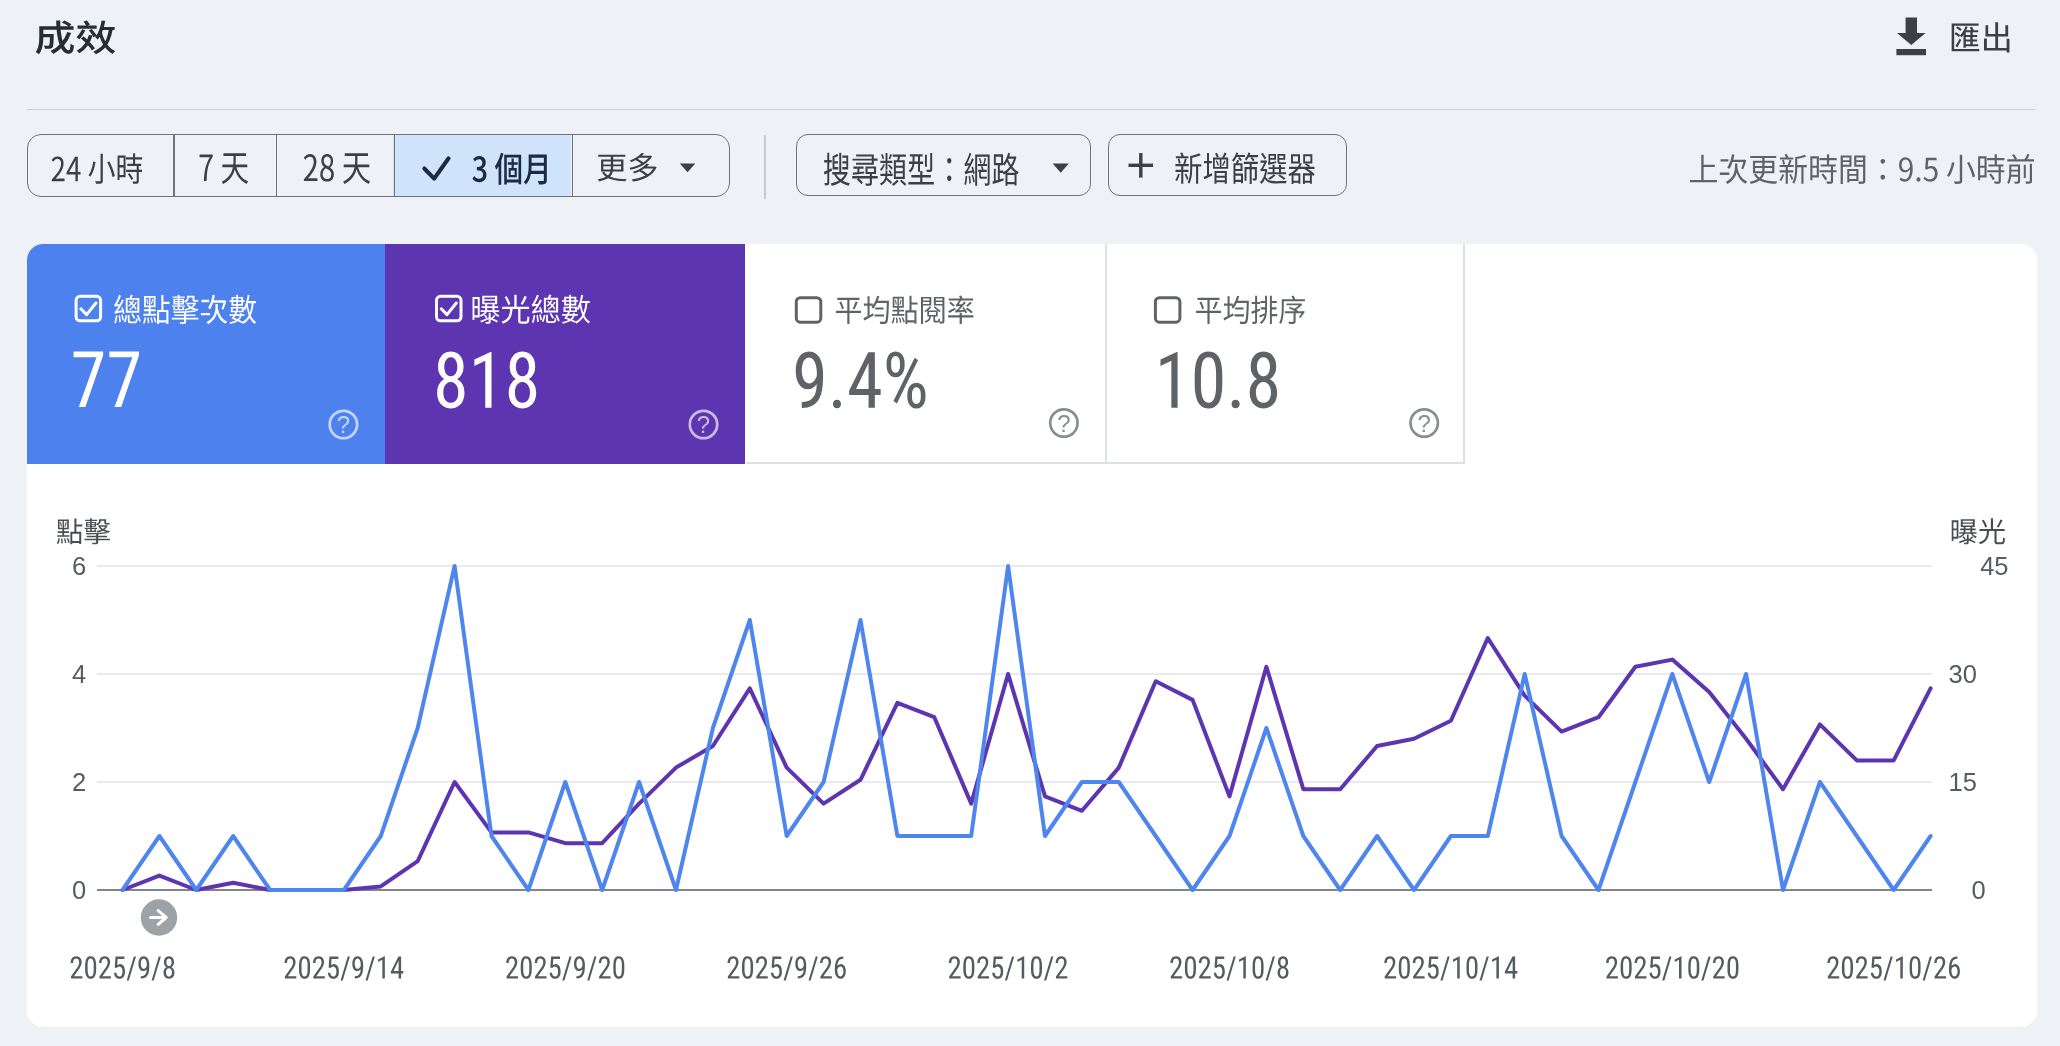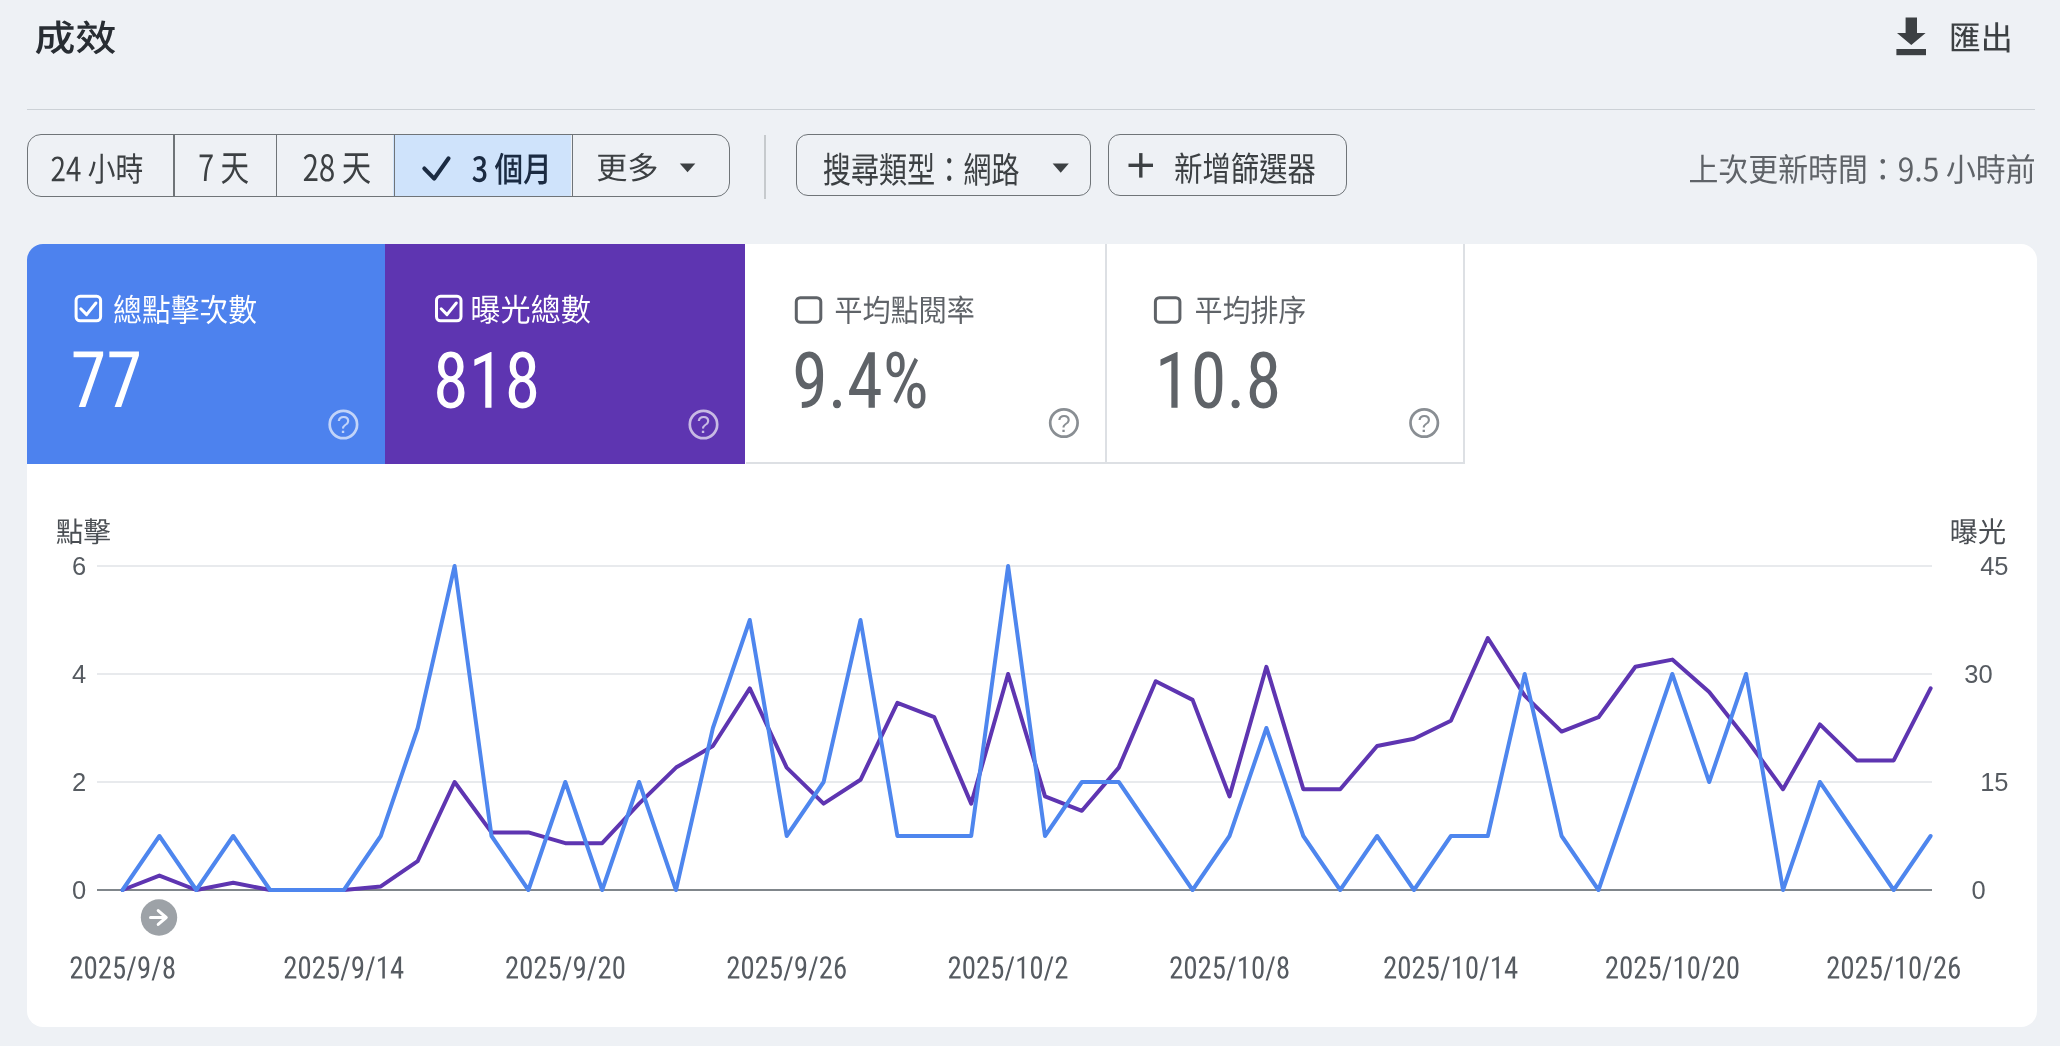--- a/index.html
+++ b/index.html
@@ -18,22 +18,22 @@
 <div class="abs" style="left:393.6px;top:134.1px;width:1.7px;height:62.7px;background:#6f7478"></div>
 <div class="abs" style="left:571.8px;top:134.1px;width:1.7px;height:62.7px;background:#6f7478"></div>
 <div class="abs" style="left:763.5px;top:135px;width:2px;height:64px;background:#c6cacd"></div>
 <div class="abs" style="left:795.9px;top:133.9px;width:295.1px;height:62.6px;border:1.7px solid #6f7478;border-radius:12px;box-sizing:border-box"></div>
 <div class="abs" style="left:1107.5px;top:133.9px;width:239.9px;height:62.6px;border:1.7px solid #6f7478;border-radius:12px;box-sizing:border-box"></div>
 <div class="abs" style="left:49px;top:553.7px;width:60px;text-align:center;font-size:25.5px;color:#565b61;line-height:1">6</div>
 <div class="abs" style="left:49px;top:661.7px;width:60px;text-align:center;font-size:25.5px;color:#565b61;line-height:1">4</div>
 <div class="abs" style="left:49px;top:769.7px;width:60px;text-align:center;font-size:25.5px;color:#565b61;line-height:1">2</div>
 <div class="abs" style="left:49px;top:877.7px;width:60px;text-align:center;font-size:25.5px;color:#565b61;line-height:1">0</div>
 <div class="abs" style="left:1948.5px;top:553.7px;width:60px;text-align:right;font-size:25.5px;color:#565b61;line-height:1">45</div>
-<div class="abs" style="left:1948.5px;top:661.7px;width:60px;text-align:center;font-size:25.5px;color:#565b61;line-height:1">30</div>
-<div class="abs" style="left:1948.5px;top:769.7px;width:60px;text-align:right;font-size:25.5px;color:#565b61;line-height:1">15</div>
+<div class="abs" style="left:1948.5px;top:661.7px;width:60px;font-size:25.5px;color:#565b61;line-height:1">30</div>
+<div class="abs" style="left:1948.5px;top:769.7px;width:60px;text-align:left;font-size:25.5px;color:#565b61;line-height:1">15</div>
 <div class="abs" style="left:1948.5px;top:877.7px;width:60px;text-align:center;font-size:25.5px;color:#565b61;line-height:1">0</div>
 <svg class="abs" style="left:0;top:0" width="2060" height="1046" viewBox="0 0 2060 1046">
     <path transform="translate(34.4 51) scale(0.4102 0.3618)" d="M17.6 -46.9H41.6V-38.2H17.6ZM38 -46.9H47.2Q47.2 -46.9 47.2 -46.2Q47.2 -45.5 47.1 -44.6Q47.1 -43.7 47.1 -43.1Q46.9 -32.2 46.6 -25.3Q46.3 -18.4 45.7 -14.8Q45.1 -11.1 44 -9.7Q42.7 -8.1 41.2 -7.4Q39.7 -6.7 37.5 -6.4Q35.6 -6.1 32.4 -6.1Q29.2 -6.1 25.6 -6.2Q25.5 -8.3 24.8 -10.8Q24.1 -13.3 23 -15.1Q26.1 -14.8 28.8 -14.7Q31.5 -14.6 32.8 -14.6Q33.8 -14.6 34.6 -14.8Q35.3 -15.1 35.9 -15.7Q36.6 -16.6 37 -19.7Q37.4 -22.7 37.6 -28.9Q37.9 -35.1 38 -45.4ZM66.9 -78.9 72.7 -84.6Q75.7 -83.1 79 -81.1Q82.3 -79.2 85.2 -77.2Q88.1 -75.2 90 -73.5L84 -67.1Q82.2 -68.8 79.4 -70.9Q76.5 -73 73.2 -75.1Q70 -77.2 66.9 -78.9ZM80.2 -52.3 89.7 -50Q83.4 -30.5 72.4 -15.8Q61.3 -1.1 46.2 8Q45.6 6.9 44.3 5.5Q43 4 41.7 2.6Q40.4 1.1 39.3 0.2Q54.2 -7.8 64.5 -21.2Q74.8 -34.6 80.2 -52.3ZM18.2 -68.3H95.5V-59H18.2ZM11.9 -68.3H21.8V-39.6Q21.8 -34.1 21.4 -27.7Q21 -21.3 19.9 -14.7Q18.8 -8 16.7 -1.8Q14.6 4.4 11.1 9.3Q10.4 8.4 8.8 7.1Q7.3 5.8 5.8 4.6Q4.2 3.5 3.1 2.9Q7.2 -3.1 9 -10.6Q10.9 -18 11.4 -25.6Q11.9 -33.2 11.9 -39.7ZM53.1 -84.3H63Q62.9 -71.1 63.9 -59Q64.9 -46.8 66.8 -36.4Q68.7 -26 71.3 -18.3Q73.9 -10.6 77.2 -6.3Q80.4 -2 83.8 -2Q85.8 -2 86.8 -6.2Q87.8 -10.4 88.2 -20.1Q89.9 -18.5 92.2 -17Q94.5 -15.5 96.4 -14.8Q95.6 -5.9 94.1 -1Q92.6 3.9 89.9 5.8Q87.3 7.7 83.1 7.7Q77.9 7.7 73.6 4.2Q69.4 0.7 66.1 -5.7Q62.7 -12.1 60.3 -20.7Q58 -29.3 56.4 -39.6Q54.8 -49.9 54 -61.3Q53.2 -72.6 53.1 -84.3Z M105.3 -70.2H151.8V-61.7H105.3ZM116.1 -60.1 124.2 -57.6Q122.4 -53.2 119.9 -48.5Q117.4 -43.9 114.7 -39.7Q112 -35.5 109.3 -32.3Q108.7 -33.1 107.4 -34.2Q106.2 -35.3 105 -36.4Q103.7 -37.5 102.7 -38.1Q106.6 -42.4 110.2 -48.3Q113.7 -54.3 116.1 -60.1ZM132.9 -44.1 141.9 -42.5Q137.4 -26.3 129.4 -14Q121.4 -1.7 109.7 6.2Q109.1 5.3 107.9 3.9Q106.8 2.6 105.5 1.3Q104.2 0 103.2 -0.7Q114.4 -7.5 121.9 -18.6Q129.3 -29.7 132.9 -44.1ZM132.7 -56.9 139.7 -60.7Q142.1 -57.9 144.4 -54.7Q146.7 -51.4 148.6 -48.2Q150.6 -45 151.5 -42.4L144 -38.1Q143.1 -40.7 141.3 -44Q139.5 -47.3 137.3 -50.7Q135 -54 132.7 -56.9ZM113.2 -35.4 120.1 -40.4Q123.9 -36.8 127.9 -32.5Q131.9 -28.2 135.7 -23.8Q139.5 -19.4 142.5 -15.3Q145.6 -11.1 147.6 -7.6L140 -1.7Q138.2 -5.2 135.3 -9.4Q132.3 -13.7 128.6 -18.2Q124.9 -22.8 120.9 -27.2Q117 -31.6 113.2 -35.4ZM162.4 -66.5H195.6V-57.7H162.4ZM163.9 -84.5 172.7 -83.1Q171 -73.1 168.5 -63.5Q165.9 -54 162.4 -45.8Q158.8 -37.6 154.2 -31.3Q153.6 -32.2 152.5 -33.6Q151.4 -35 150.2 -36.4Q149 -37.8 148.1 -38.7Q152.2 -44.1 155.3 -51.4Q158.3 -58.6 160.4 -67.1Q162.5 -75.6 163.9 -84.5ZM181.6 -60.6 190.7 -59.6Q188.2 -42.5 183.4 -29.4Q178.5 -16.3 170.4 -6.9Q162.3 2.5 150.1 8.8Q149.5 7.9 148.3 6.6Q147.1 5.3 145.8 3.9Q144.5 2.6 143.5 1.8Q155.5 -3.6 163.2 -12.2Q170.9 -20.8 175.3 -32.8Q179.6 -44.9 181.6 -60.6ZM164.2 -52.2Q166.7 -40.6 171.2 -30.3Q175.6 -19.9 182.1 -11.9Q188.6 -3.8 197.2 0.8Q196.2 1.7 194.9 3Q193.6 4.4 192.4 5.8Q191.3 7.2 190.6 8.4Q181.6 2.9 175 -5.9Q168.4 -14.7 163.7 -26Q159.1 -37.4 156.2 -50.4ZM119.8 -81.7 127.7 -84.6Q129.9 -81.9 131.9 -78.5Q133.9 -75.2 134.9 -72.7L126.4 -69.2Q125.6 -71.8 123.7 -75.3Q121.8 -78.8 119.8 -81.7Z" fill="#282d33"></path>
     <path transform="translate(1948.8 49.8) scale(0.3197 0.3272)" d="M53.1 -59.8H92V-53.4H53.1V-6.4H45.9V-54.5L50.7 -59.8ZM20.8 -12.3Q22.7 -15 25 -18.6Q27.3 -22.3 29.7 -26.4Q32.1 -30.4 34.2 -34.5L39 -29.6Q36.2 -24.2 32.9 -18.2Q29.6 -12.3 26.5 -7.2ZM17.7 -48.4 22 -53.3Q25.7 -51.6 29.7 -49.2Q33.7 -46.7 36 -44.6L31.5 -39.3Q29.4 -41.4 25.4 -44Q21.5 -46.6 17.7 -48.4ZM22.7 -66.7 27.1 -71.4Q30.6 -69.8 34.5 -67.4Q38.4 -64.9 40.5 -62.8L35.9 -57.5Q34.6 -59 32.4 -60.6Q30.2 -62.3 27.7 -63.9Q25.1 -65.5 22.7 -66.7ZM52.2 -72.2 59 -70.3Q56.8 -64 53.7 -58.1Q50.7 -52.2 47.1 -47Q43.5 -41.8 39.6 -37.8Q39.2 -38.5 38.2 -39.6Q37.3 -40.7 36.4 -41.9Q35.4 -43 34.7 -43.6Q40.2 -48.8 44.8 -56.4Q49.4 -63.9 52.2 -72.2ZM50.9 -45.4H88.7V-39.5H50.9ZM50.9 -31.5H88.7V-25.6H50.9ZM50.3 -17H92V-10.5H50.3ZM67.3 -56.4H74.8V-12.4H67.3ZM8.9 -80.4H93.2V-73.5H16.8V4.2H8.9ZM13.9 -2.7H95.2V4.2H13.9ZM65.3 -68.7 72.5 -70.8Q74.3 -68 76 -64.4Q77.7 -60.8 78.5 -58.2L70.9 -55.9Q70.2 -58.4 68.6 -62.1Q67.1 -65.7 65.3 -68.7Z M145.4 -84.1H154.2V-1.9H145.4ZM180.9 -34.1H189.7V7.9H180.9ZM114.8 -75.1H123.2V-48.2H176.9V-75.2H185.7V-40.4H114.8ZM110.2 -34.2H119.1V-5.8H185.1V2.3H110.2Z" fill="#3c4043"></path>
     <path transform="translate(50.5 181.2) scale(0.2784 0.3323)" d="M4.4 0V-5.4Q15.9 -15.5 23.4 -23.8Q30.8 -32.1 34.4 -39.3Q38 -46.4 38 -52.7Q38 -56.9 36.5 -60.2Q35.1 -63.5 32.1 -65.3Q29.1 -67.2 24.5 -67.2Q20 -67.2 16.2 -64.8Q12.3 -62.4 9.3 -58.7L4 -63.9Q8.4 -68.8 13.5 -71.7Q18.6 -74.6 25.6 -74.6Q32.2 -74.6 37 -72Q41.7 -69.3 44.4 -64.4Q47 -59.6 47 -53.1Q47 -45.8 43.4 -38.3Q39.7 -30.8 33.3 -23.1Q26.8 -15.3 18.2 -7.2Q21.1 -7.4 24.3 -7.7Q27.4 -7.9 30.2 -7.9H50.5V0Z M89.5 0V-50Q89.5 -52.7 89.7 -56.6Q89.9 -60.5 90 -63.3H89.6Q88.2 -60.7 86.8 -57.9Q85.3 -55.2 83.7 -52.5L67 -27.5H107.9V-20.2H57.5V-26.2L88 -73.3H98.1V0Z M179.8 -82.6H187.9V-2.4Q187.9 1.7 186.7 3.7Q185.5 5.7 182.8 6.6Q180 7.5 175.3 7.8Q170.5 8.1 163.5 8Q163.3 7 162.8 5.5Q162.2 4.1 161.6 2.7Q161 1.3 160.4 0.2Q164.1 0.3 167.5 0.4Q170.9 0.4 173.4 0.3Q176 0.3 177 0.3Q178.5 0.2 179.1 -0.3Q179.8 -0.9 179.8 -2.4ZM203.9 -57.1 211.1 -59.8Q215.6 -52.8 219.6 -44.8Q223.6 -36.8 226.7 -29.1Q229.7 -21.4 231 -15.4L222.9 -12.1Q221.8 -18.1 218.9 -25.8Q216.1 -33.6 212.1 -41.8Q208.2 -49.9 203.9 -57.1ZM153.6 -59.1 162 -57.7Q160.3 -50.4 157.8 -42.3Q155.3 -34.3 151.8 -26.8Q148.3 -19.4 143.7 -13.8Q142.8 -14.5 141.6 -15.2Q140.3 -16 139 -16.7Q137.6 -17.4 136.6 -17.8Q141.1 -23.1 144.4 -30.2Q147.7 -37.3 150.1 -44.8Q152.4 -52.4 153.6 -59.1Z M275.8 -52.3H325.9V-45.6H275.8ZM271.4 -72H329.1V-65.3H271.4ZM271.8 -34.6H328.8V-27.9H271.8ZM296.5 -84.1H303.9V-48.5H296.5ZM309.7 -47H317.1V-0.9Q317.1 2.3 316.2 4Q315.3 5.8 313 6.6Q310.6 7.5 306.7 7.7Q302.8 7.9 296.7 7.9Q296.5 6.4 295.8 4.4Q295 2.3 294.2 0.8Q298.8 0.9 302.6 1Q306.4 1 307.6 0.9Q308.8 0.9 309.3 0.5Q309.7 0.1 309.7 -1ZM277.9 -20.9 284.1 -24.4Q286.5 -21.8 289 -18.7Q291.5 -15.7 293.7 -12.7Q295.9 -9.7 297.2 -7.3L290.6 -3.3Q289.4 -5.7 287.3 -8.7Q285.2 -11.8 282.8 -15Q280.3 -18.2 277.9 -20.9ZM244.6 -77.5H269.6V-11.7H244.6V-18.5H262.5V-70.6H244.6ZM244.9 -48.4H265.8V-41.6H244.9ZM241 -77.5H248V-3.5H241Z" fill="#3c4043"></path>
     <path transform="translate(198.2 181.1) scale(0.2860 0.3638)" d="M19.8 0Q20.3 -10.4 21.6 -19.2Q22.8 -27.9 25.2 -35.7Q27.6 -43.4 31.3 -50.7Q35.1 -58 40.5 -65.5H4.9V-73.3H50.8V-67.8Q44.4 -59.5 40.3 -51.9Q36.3 -44.3 34 -36.4Q31.8 -28.5 30.7 -19.6Q29.7 -10.8 29.3 0Z M132.1 -41.8Q137 -26.1 147.6 -14.9Q158.2 -3.7 174.5 1Q173.7 1.8 172.7 2.9Q171.7 4.1 170.8 5.4Q170 6.7 169.4 7.7Q158.2 4 149.6 -2.7Q141.1 -9.4 135 -18.8Q129 -28.2 125.2 -40ZM88.1 -76.3H167.3V-68.7H88.1ZM84.5 -45.5H171.6V-37.9H84.5ZM123.3 -73.7H131.2V-56.8Q131.2 -50.6 130.4 -43.7Q129.6 -36.9 127.2 -29.9Q124.8 -22.9 119.9 -16.1Q115.1 -9.4 107.1 -3.3Q99 2.8 87 7.8Q86.5 6.9 85.6 5.7Q84.8 4.5 83.9 3.4Q82.9 2.2 82.1 1.5Q93.4 -3.1 100.9 -8.7Q108.5 -14.3 113 -20.4Q117.4 -26.5 119.7 -32.8Q121.9 -39.1 122.6 -45.2Q123.3 -51.4 123.3 -56.8Z" fill="#3c4043"></path>
     <path transform="translate(302.6 181.1) scale(0.2937 0.3638)" d="M4.4 0V-5.4Q15.9 -15.5 23.4 -23.8Q30.8 -32.1 34.4 -39.3Q38 -46.4 38 -52.7Q38 -56.9 36.5 -60.2Q35.1 -63.5 32.1 -65.3Q29.1 -67.2 24.5 -67.2Q20 -67.2 16.2 -64.8Q12.3 -62.4 9.3 -58.7L4 -63.9Q8.4 -68.8 13.5 -71.7Q18.6 -74.6 25.6 -74.6Q32.2 -74.6 37 -72Q41.7 -69.3 44.4 -64.4Q47 -59.6 47 -53.1Q47 -45.8 43.4 -38.3Q39.7 -30.8 33.3 -23.1Q26.8 -15.3 18.2 -7.2Q21.1 -7.4 24.3 -7.7Q27.4 -7.9 30.2 -7.9H50.5V0Z M83.5 1.3Q76.7 1.3 71.4 -1.2Q66.1 -3.7 63.1 -8.1Q60.1 -12.5 60.1 -18.2Q60.1 -23.1 62 -27.1Q64 -31 67.1 -33.8Q70.2 -36.7 73.5 -38.5V-38.9Q69.5 -41.7 66.6 -45.9Q63.6 -50 63.6 -55.8Q63.6 -61.4 66.2 -65.6Q68.9 -69.7 73.4 -72.1Q78 -74.4 83.7 -74.4Q90 -74.4 94.5 -71.9Q99 -69.4 101.4 -65.1Q103.8 -60.8 103.8 -55.1Q103.8 -51.3 102.3 -47.9Q100.7 -44.5 98.5 -41.8Q96.3 -39.2 94.1 -37.4V-36.9Q97.3 -35.1 100.1 -32.6Q102.9 -30 104.7 -26.3Q106.4 -22.7 106.4 -17.6Q106.4 -12.4 103.5 -8Q100.7 -3.7 95.5 -1.2Q90.4 1.3 83.5 1.3ZM88.5 -39.8Q92.2 -43.1 94.1 -46.8Q96 -50.6 96 -54.6Q96 -58.3 94.6 -61.2Q93.1 -64.1 90.3 -65.9Q87.5 -67.6 83.6 -67.6Q78.5 -67.6 75.2 -64.4Q71.9 -61.2 71.9 -55.8Q71.9 -51.5 74.3 -48.5Q76.6 -45.6 80.4 -43.6Q84.2 -41.5 88.5 -39.8ZM83.6 -5.5Q87.9 -5.5 91 -7.1Q94.2 -8.7 95.9 -11.5Q97.7 -14.3 97.7 -17.9Q97.7 -21.6 96.1 -24.3Q94.5 -26.9 91.9 -28.9Q89.2 -30.9 85.7 -32.5Q82.2 -34.1 78.3 -35.6Q73.9 -32.8 71.1 -28.5Q68.2 -24.3 68.2 -19Q68.2 -15.2 70.2 -12.1Q72.2 -9 75.8 -7.3Q79.3 -5.5 83.6 -5.5Z M187.6 -41.8Q192.5 -26.1 203.1 -14.9Q213.7 -3.7 230 1Q229.2 1.8 228.2 2.9Q227.2 4.1 226.3 5.4Q225.5 6.7 224.9 7.7Q213.7 4 205.1 -2.7Q196.6 -9.4 190.5 -18.8Q184.5 -28.2 180.7 -40ZM143.6 -76.3H222.8V-68.7H143.6ZM140 -45.5H227.1V-37.9H140ZM178.8 -73.7H186.7V-56.8Q186.7 -50.6 185.9 -43.7Q185.1 -36.9 182.7 -29.9Q180.3 -22.9 175.4 -16.1Q170.6 -9.4 162.6 -3.3Q154.5 2.8 142.5 7.8Q142 6.9 141.1 5.7Q140.3 4.5 139.4 3.4Q138.4 2.2 137.6 1.5Q148.9 -3.1 156.4 -8.7Q164 -14.3 168.5 -20.4Q172.9 -26.5 175.2 -32.8Q177.4 -39.1 178.1 -45.2Q178.8 -51.4 178.8 -56.8Z" fill="#3c4043"></path>
     <path transform="translate(471.7 181.7) scale(0.2858 0.3431)" d="M26.8 1.4Q21 1.4 16.6 0Q12.1 -1.4 8.7 -3.7Q5.3 -6.1 2.8 -8.8L8.5 -16.4Q11.8 -13.2 16 -10.8Q20.2 -8.4 25.8 -8.4Q30 -8.4 33.1 -9.8Q36.2 -11.3 37.9 -14Q39.6 -16.7 39.6 -20.4Q39.6 -24.4 37.7 -27.4Q35.7 -30.4 31 -32Q26.3 -33.7 18 -33.7V-42.5Q25.3 -42.5 29.4 -44.1Q33.6 -45.7 35.4 -48.6Q37.2 -51.5 37.2 -55.1Q37.2 -59.9 34.2 -62.7Q31.3 -65.5 26 -65.5Q21.8 -65.5 18.2 -63.7Q14.6 -61.8 11.4 -58.7L5.2 -66.1Q9.7 -70.1 14.9 -72.6Q20.1 -75 26.5 -75Q33.2 -75 38.3 -72.8Q43.4 -70.6 46.3 -66.3Q49.2 -62.1 49.2 -56Q49.2 -49.7 45.8 -45.3Q42.4 -40.9 36.5 -38.7V-38.3Q40.7 -37.2 44.2 -34.7Q47.6 -32.3 49.6 -28.5Q51.6 -24.8 51.6 -19.8Q51.6 -13.2 48.3 -8.4Q44.9 -3.7 39.3 -1.2Q33.6 1.4 26.8 1.4Z M113.8 -78.9H173V7.6H163.8V-70.4H122.7V8.4H113.8ZM126.1 -56.9H160.9V-49.7H126.1ZM118.5 -6.1H168.5V2.5H118.5ZM139.4 -67.8H147.1V-35.8H139.4ZM136.6 -32.9V-19.8H150.2V-32.9ZM129.4 -39.8H157.7V-12.9H129.4ZM102.4 -84.1 111.3 -81.4Q108.4 -72.8 104.4 -64.3Q100.4 -55.8 95.7 -48.2Q91 -40.6 85.9 -34.8Q85.5 -35.9 84.7 -37.9Q83.8 -39.9 82.8 -41.9Q81.9 -43.9 81.1 -45.1Q85.4 -49.9 89.4 -56.2Q93.4 -62.4 96.7 -69.6Q100 -76.7 102.4 -84.1ZM94.1 -58.2 103.3 -67.3 103.4 -67.2V8.6H94.1Z M205.9 -79.5H256.9V-70H205.9ZM205.9 -55.5H257.4V-46.2H205.9ZM205.2 -31.6H256.8V-22.1H205.2ZM199.4 -79.5H209.4V-47.5Q209.4 -41 208.7 -33.5Q208 -26.1 206 -18.5Q204 -10.8 200 -3.9Q196.1 3 189.7 8.5Q189 7.5 187.6 6.1Q186.3 4.7 184.8 3.4Q183.3 2.2 182.2 1.5Q188.1 -3.6 191.6 -9.7Q195 -15.7 196.7 -22.2Q198.4 -28.7 198.9 -35.2Q199.4 -41.7 199.4 -47.6ZM252.5 -79.5H262.8V-4.7Q262.8 0 261.4 2.5Q260.1 5 257 6.3Q253.7 7.5 248.5 7.8Q243.2 8.1 235.2 8.1Q235 6.7 234.3 4.8Q233.6 2.9 232.8 1.1Q232 -0.8 231.1 -2.1Q235 -1.9 238.8 -1.9Q242.5 -1.8 245.4 -1.8Q248.2 -1.9 249.4 -1.9Q251.1 -1.9 251.8 -2.6Q252.5 -3.2 252.5 -4.8Z" fill="#1b2b42"></path>
     <path transform="translate(596.2 179) scale(0.3120 0.3084)" d="M6.5 -78.7H93.5V-71.9H6.5ZM46.7 -75.8H54.5V-37Q54.5 -31.2 53.6 -25.7Q52.7 -20.3 50.1 -15.3Q47.5 -10.3 42.5 -5.9Q37.5 -1.5 29.3 2Q21.2 5.5 9.2 8.1Q8.8 7.2 8 6Q7.2 4.8 6.4 3.6Q5.5 2.3 4.7 1.5Q16.4 -0.7 24.1 -3.7Q31.8 -6.7 36.3 -10.4Q40.9 -14.2 43.1 -18.4Q45.3 -22.7 46 -27.4Q46.7 -32.1 46.7 -37.1ZM22.8 -41.1V-30.9H79.8V-41.1ZM22.8 -57.1V-47.1H79.8V-57.1ZM15.6 -63.4H87.3V-24.7H15.6ZM25.2 -23.8Q30 -16.4 36.7 -11.8Q43.4 -7.2 52.2 -4.7Q61.1 -2.2 72.2 -1.1Q83.3 -0.1 96.9 0.3Q95.9 1.6 95 3.7Q94 5.8 93.7 7.7Q79.8 7.1 68.3 5.7Q56.8 4.2 47.5 1.2Q38.2 -1.9 31 -7.3Q23.8 -12.7 18.8 -21.2Z M125.1 -61.9 130.2 -66.3Q133.9 -64.6 138 -62.3Q142 -60 145.6 -57.6Q149.1 -55.2 151.4 -53.1L146.1 -48.2Q143.9 -50.3 140.4 -52.8Q136.9 -55.2 132.9 -57.7Q128.9 -60.1 125.1 -61.9ZM171.4 -75.6H172.9L174.2 -75.9L179 -73Q174.1 -64.3 166.5 -57.2Q158.9 -50.2 149.6 -44.8Q140.2 -39.5 130.1 -35.7Q119.9 -32 110 -29.8Q109.5 -31.3 108.5 -33.3Q107.5 -35.2 106.5 -36.5Q116 -38.2 125.7 -41.6Q135.4 -44.9 144.3 -49.8Q153.2 -54.6 160.2 -60.8Q167.3 -67 171.4 -74.4ZM137.9 -75.6H173.2V-69.2H137.9ZM145.3 -84.2 153.8 -82.4Q146.8 -74.4 136.6 -67.2Q126.3 -60 112.4 -54.4Q111.9 -55.3 111 -56.4Q110.1 -57.5 109.1 -58.5Q108.1 -59.4 107.2 -60Q116.3 -63.2 123.6 -67.2Q130.9 -71.2 136.4 -75.6Q141.9 -80 145.3 -84.2ZM137.9 -25.3 143.5 -29.6Q147.4 -27.6 151.7 -24.9Q155.9 -22.3 159.6 -19.5Q163.3 -16.8 165.7 -14.3L159.8 -9.5Q157.6 -12 153.9 -14.8Q150.3 -17.5 146.1 -20.3Q141.9 -23.1 137.9 -25.3ZM185.9 -40.6H187.5L188.9 -40.9L193.8 -38.2Q189 -27.3 181.1 -19.3Q173.2 -11.3 163 -5.9Q152.8 -0.4 141.2 3Q129.5 6.4 117.3 8.2Q116.9 6.7 115.9 4.7Q115 2.6 114 1.4Q125.6 0 136.8 -3.1Q147.9 -6.1 157.6 -11Q167.2 -15.9 174.5 -23Q181.9 -30 185.9 -39.4ZM153.5 -40.6H187.9V-34.1H153.5ZM161.5 -49.9 169.9 -48Q162.3 -39.2 150.4 -31.3Q138.5 -23.4 122 -17.6Q121.6 -18.5 120.8 -19.6Q119.9 -20.7 119.1 -21.7Q118.2 -22.8 117.4 -23.4Q127.9 -26.8 136.5 -31.1Q145.1 -35.4 151.4 -40.3Q157.7 -45.2 161.5 -49.9Z" fill="#3c4043"></path>
     <path transform="translate(822.8 182.9) scale(0.2810 0.3585)" d="M58.5 -83.9H65.6V-26.9H58.5ZM33.6 -30.2H83.4V-23.7H33.6ZM70 -60.4H86.7V-54.1H70ZM38.4 -60.4H54.3V-54.1H38.4ZM34.8 -44.2H55V-37.7H34.8ZM34.8 -74.1 41.5 -71.9V-39.8H34.8ZM50.7 -81.2 55.3 -75.8Q51.2 -73.9 46.6 -72.4Q41.9 -70.8 38.2 -69.8L34.8 -74.1Q37.1 -74.9 40.1 -76.2Q43.1 -77.4 45.9 -78.7Q48.7 -80.1 50.7 -81.2ZM81.4 -30.2H82.9L84.3 -30.5L89 -28.2Q85.4 -20.1 79.4 -14Q73.5 -7.9 65.8 -3.6Q58.2 0.8 49.5 3.6Q40.7 6.5 31.5 8.1Q31 6.7 30 4.7Q29 2.7 28 1.5Q36.7 0.3 45 -2.2Q53.3 -4.6 60.4 -8.4Q67.5 -12.1 73 -17.3Q78.4 -22.4 81.4 -29.1ZM47.1 -25Q51.5 -18.2 59 -12.9Q66.4 -7.6 76 -4Q85.7 -0.4 96.6 1.3Q95.8 2.1 94.9 3.3Q94 4.5 93.2 5.7Q92.4 7 91.9 8Q80.7 5.9 70.9 1.7Q61.1 -2.4 53.4 -8.6Q45.7 -14.7 40.7 -22.6ZM69.4 -76.7H90.3V-37.6H69.4V-44.1H83.7V-70.2H69.4ZM3.8 -30.9Q9.1 -32.6 16.4 -35.3Q23.8 -37.9 31.4 -40.8L32.7 -34Q25.8 -31.3 18.8 -28.6Q11.7 -25.9 5.9 -23.7ZM4.9 -63.8H31.6V-56.8H4.9ZM16 -83.9H23V-1.6Q23 1.4 22.3 3.1Q21.5 4.8 19.7 5.7Q18 6.6 15.1 6.8Q12.2 7.1 7.7 7.1Q7.6 5.7 6.9 3.6Q6.3 1.6 5.6 0Q8.6 0.1 11.1 0.1Q13.5 0.2 14.4 0.1Q15.3 0.1 15.7 -0.3Q16 -0.6 16 -1.6Z M118.7 -79H181.7V-50.5H118.1V-55.9H174.3V-73.7H118.7ZM159.1 -40.1V-30.3H182.1V-40.1ZM152 -45.4H189.5V-25H152ZM105.7 -67.4H178V-62.2H105.7ZM177.7 -67.9H194.9V-61.8H177.7ZM108.6 -45.4H145.1V-39.8H108.6ZM104.6 -18.9H195.5V-12.5H104.6ZM167.3 -25.9H174.7V0.3Q174.7 3.2 173.8 4.8Q173 6.3 170.5 7.1Q168 7.8 163.9 7.9Q159.8 8.1 153.4 8.1Q153.1 6.7 152.4 5Q151.6 3.2 150.9 1.9Q154.2 2 157.2 2Q160.1 2.1 162.2 2Q164.3 2 165.2 2Q166.4 1.9 166.9 1.5Q167.3 1.2 167.3 0.1ZM123.1 -43.3H130.2V-28.6H123.1ZM106.6 -29Q111.7 -29.3 118.3 -29.7Q124.9 -30.1 132.3 -30.7Q139.7 -31.3 147.2 -31.8L147.2 -26.2Q136.4 -25.3 125.7 -24.4Q115.1 -23.6 107.2 -22.9ZM121.3 -8.8 126.3 -13.2Q129.2 -11.6 132.3 -9.5Q135.4 -7.4 138 -5.2Q140.7 -3 142.3 -1.1L137 3.7Q135.4 1.7 132.8 -0.5Q130.3 -2.8 127.2 -4.9Q124.2 -7.1 121.3 -8.8Z M234 -33.1 238.4 -35.8Q240.3 -34 242.3 -31.7Q244.3 -29.3 245.3 -27.6L240.9 -24.6Q239.8 -26.4 237.9 -28.8Q235.9 -31.2 234 -33.1ZM204.8 -25.4H248.6V-19.1H204.8ZM204.9 -61.9H247.7V-55.7H204.9ZM240 -80.3 246.4 -78.3Q244.6 -74.9 242.8 -71.6Q241 -68.2 239.4 -65.8L234.3 -67.7Q235.8 -70.3 237.4 -74Q239 -77.6 240 -80.3ZM223.4 -83.5H230.1V-36.8H223.4ZM207.2 -78.3 212.5 -80.4Q214.5 -77.7 216.2 -74.4Q217.9 -71 218.5 -68.5L212.9 -66.2Q212.3 -68.8 210.7 -72.1Q209.1 -75.5 207.2 -78.3ZM223.4 -10.8 227.4 -15.4Q230.5 -13.4 234.1 -11Q237.7 -8.5 241 -6.2Q244.2 -3.8 246.3 -2L242.1 3.3Q240.1 1.4 236.9 -1.1Q233.7 -3.6 230.1 -6.1Q226.5 -8.7 223.4 -10.8ZM235.6 -52.2Q236.6 -51.6 238.5 -50.1Q240.3 -48.7 242.5 -46.9Q244.6 -45.1 246.4 -43.6Q248.2 -42.1 248.9 -41.4L244.6 -36.4Q243.7 -37.5 242 -39.3Q240.3 -41.1 238.4 -43.1Q236.4 -45 234.7 -46.7Q232.9 -48.4 231.8 -49.3ZM216.1 -52.6 220.9 -50.9Q218.8 -45.9 215.3 -40.9Q211.7 -35.9 207.8 -33Q207 -34.1 205.7 -35.6Q204.3 -37 203.3 -37.9Q205.8 -39.4 208.2 -41.7Q210.6 -44.1 212.7 -47Q214.8 -49.8 216.1 -52.6ZM249 -79.3H295.7V-72.7H249ZM259.9 -42.1V-32.4H284.6V-42.1ZM259.9 -26.8V-17H284.6V-26.8ZM259.9 -57.3V-47.7H284.6V-57.3ZM253 -63.2H291.8V-11.1H253ZM267.6 -76 275.8 -74.9Q274.5 -70.6 273 -66.3Q271.6 -62 270.3 -58.8L264 -60.1Q264.7 -62.3 265.4 -65.1Q266.1 -68 266.7 -70.9Q267.3 -73.8 267.6 -76ZM263.3 -9 269.8 -5.2Q267.6 -2.7 264.4 -0.1Q261.2 2.4 257.7 4.5Q254.2 6.7 250.9 8.2Q250 7.2 248.5 5.7Q247.1 4.3 245.9 3.3Q249.2 1.8 252.6 -0.2Q255.9 -2.3 258.8 -4.6Q261.6 -6.9 263.3 -9ZM274.5 -5 280 -8.8Q282.9 -7 286.2 -4.7Q289.4 -2.4 292.3 -0.2Q295.2 2.1 297.2 4L291.3 8.1Q289.6 6.3 286.8 4Q283.9 1.6 280.7 -0.7Q277.5 -3.1 274.5 -5ZM223 -34.6H229.6V-24.4Q229.6 -20.4 228.9 -16.1Q228.1 -11.8 225.9 -7.7Q223.7 -3.5 219.3 0.3Q214.8 4.2 207.5 7.4Q207.1 6.6 206.4 5.5Q205.8 4.5 205 3.5Q204.2 2.5 203.5 1.9Q210.2 -1 214.1 -4.2Q218 -7.4 219.9 -10.9Q221.8 -14.4 222.4 -17.9Q223 -21.3 223 -24.6Z M310 -79.9H355.2V-73.3H310ZM306.7 -59.5H357.3V-52.8H306.7ZM304.7 -2.5H395.2V4.5H304.7ZM315.1 -22.1H384.8V-15.2H315.1ZM338.8 -77.2H345.9V-31.3H338.8ZM346.7 -33.2H354.4V2.3H346.7ZM363.5 -78.3H370.4V-44.8H363.5ZM382.2 -83.4H389.3V-38.6Q389.3 -35.5 388.5 -33.9Q387.8 -32.3 385.5 -31.4Q383.2 -30.6 379.5 -30.3Q375.8 -30.1 370.5 -30.1Q370.2 -31.6 369.5 -33.6Q368.8 -35.5 368 -37Q372.3 -36.9 375.7 -36.9Q379.1 -36.8 380.2 -36.9Q381.4 -37 381.8 -37.4Q382.2 -37.7 382.2 -38.7ZM319.5 -77.1H326.4V-60.1Q326.4 -54.9 325.2 -49.2Q324.1 -43.5 320.7 -38.2Q317.4 -32.9 310.8 -28.8Q310.4 -29.6 309.4 -30.6Q308.5 -31.6 307.5 -32.5Q306.6 -33.5 305.9 -34Q311.9 -37.7 314.8 -42.1Q317.6 -46.5 318.5 -51.2Q319.5 -55.9 319.5 -60.2Z M450 -54.4Q447 -54.4 444.7 -56.4Q442.4 -58.5 442.4 -61.9Q442.4 -65.3 444.7 -67.4Q447 -69.4 450 -69.4Q453 -69.4 455.3 -67.4Q457.6 -65.3 457.6 -61.9Q457.6 -58.5 455.3 -56.4Q453 -54.4 450 -54.4ZM450 -5.4Q447 -5.4 444.7 -7.5Q442.4 -9.5 442.4 -12.9Q442.4 -16.4 444.7 -18.4Q447 -20.5 450 -20.5Q453 -20.5 455.3 -18.4Q457.6 -16.4 457.6 -12.9Q457.6 -9.5 455.3 -7.5Q453 -5.4 450 -5.4Z M575.6 -69.5 581.2 -67.9Q579.7 -63.4 578.1 -58.5Q576.5 -53.7 575 -50.3L570.5 -51.8Q571.4 -54.2 572.4 -57.3Q573.3 -60.5 574.2 -63.7Q575.1 -67 575.6 -69.5ZM555.2 -68.2 559.8 -69.7Q561.7 -66.5 563.2 -62.4Q564.7 -58.4 565.3 -55.5L560.3 -53.7Q559.9 -56.7 558.4 -60.7Q556.9 -64.8 555.2 -68.2ZM542.3 -79.2H589.2V-72.6H549.2V8.1H542.3ZM586.9 -79.2H593.7V-0.4Q593.7 2.6 592.9 4.2Q592.2 5.8 590.4 6.8Q588.5 7.6 585.3 7.8Q582.2 8 577.6 8Q577.4 6.7 576.8 4.7Q576.2 2.7 575.5 1.3Q578.7 1.4 581.4 1.4Q584.2 1.4 585.2 1.4Q586.2 1.3 586.5 1Q586.9 0.6 586.9 -0.4ZM551.7 -52.9H584.6V-46.9H551.7ZM552.8 -36.4H583.4V-30.4H552.8ZM562.4 -45.2 567.6 -47.1Q568.9 -45 570.2 -42.4Q571.5 -39.7 572.2 -37.9L566.7 -35.6Q566.1 -37.6 564.8 -40.3Q563.6 -43 562.4 -45.2ZM528.9 -43.9 534.1 -45.7Q535.6 -42.6 536.9 -39.1Q538.2 -35.6 539.3 -32.3Q540.4 -29 541 -26.6L535.4 -24.4Q534.9 -26.9 533.8 -30.2Q532.8 -33.6 531.5 -37.2Q530.2 -40.8 528.9 -43.9ZM519 -18.9 524.3 -20.1Q525.3 -15 526 -9.1Q526.8 -3.1 527.1 1.2L521.4 2.6Q521.3 -1.8 520.6 -7.8Q519.8 -13.8 519 -18.9ZM508.4 -19.7 514.3 -18.6Q513.5 -12.2 512.2 -5.6Q510.9 1 509.3 5.7Q508.4 5.2 506.7 4.5Q504.9 3.8 503.8 3.5Q505.5 -1.1 506.6 -7.3Q507.7 -13.6 508.4 -19.7ZM506.2 -46.6Q506 -47.3 505.6 -48.5Q505.2 -49.7 504.8 -50.9Q504.4 -52.2 504 -53.1Q505.2 -53.4 506.5 -54.8Q507.8 -56.3 509.3 -58.6Q510.4 -60.1 512.7 -64Q515 -67.9 517.6 -73.2Q520.3 -78.5 522.2 -83.9L528.6 -81.2Q524.8 -72.8 520.1 -64.6Q515.3 -56.4 510.5 -50.4V-50.3Q510.5 -50.3 509.8 -49.9Q509.2 -49.5 508.3 -49Q507.5 -48.4 506.8 -47.8Q506.2 -47.1 506.2 -46.6ZM506.2 -46.6 506.1 -51.8 509.4 -53.9 526.5 -55.4Q526.2 -54 526.1 -52.4Q525.9 -50.8 525.9 -49.7Q520.1 -49 516.4 -48.5Q512.7 -48.1 510.7 -47.7Q508.7 -47.4 507.8 -47.1Q506.8 -46.9 506.2 -46.6ZM506.8 -24Q506.7 -24.7 506.3 -25.9Q505.9 -27.1 505.5 -28.4Q505.1 -29.6 504.7 -30.5Q506.2 -30.8 507.9 -32.7Q509.6 -34.5 511.8 -37.3Q513 -38.7 515.3 -41.9Q517.6 -45.1 520.4 -49.5Q523.2 -53.8 526.1 -58.9Q529 -64 531.4 -69.2L537.2 -65.6Q533.6 -58.7 529.3 -51.9Q525 -45.1 520.4 -38.9Q515.8 -32.8 511.2 -27.7V-27.6Q511.2 -27.6 510.5 -27.2Q509.8 -26.9 509 -26.4Q508.1 -25.8 507.4 -25.2Q506.8 -24.6 506.8 -24ZM506.8 -24 506.6 -29.3 509.9 -31.6 536.6 -35.3Q536.4 -34 536.4 -32.3Q536.3 -30.7 536.4 -29.6Q527.2 -28.2 521.6 -27.3Q516.1 -26.3 513.1 -25.8Q510.1 -25.2 508.8 -24.8Q507.5 -24.4 506.8 -24ZM529.8 -21 534.8 -22.6Q536.6 -18 538.3 -12.6Q539.9 -7.2 540.7 -3.3L535.5 -1.4Q534.7 -5.4 533.1 -10.9Q531.4 -16.4 529.8 -21ZM556.4 -33.4H562.6V-20.5Q562.6 -18.6 563.1 -17.8Q563.5 -17.1 565.1 -17.1Q565.7 -17.1 567.5 -17.1Q569.2 -17.1 571.2 -17.1Q573.3 -17.1 575 -17.1Q576.7 -17.1 577.4 -17.1Q578.7 -17.1 580.5 -17.2Q582.3 -17.3 583.4 -17.6Q583.6 -16.3 583.7 -14.7Q583.8 -13.1 584 -12Q583 -11.7 581.2 -11.6Q579.4 -11.5 577.6 -11.5Q576.8 -11.5 574.9 -11.5Q573 -11.5 570.8 -11.5Q568.7 -11.5 566.9 -11.5Q565.1 -11.5 564.6 -11.5Q561.3 -11.5 559.5 -12.4Q557.7 -13.3 557.1 -15.3Q556.4 -17.3 556.4 -20.6Z M653 -2.5H686V4.1H653ZM657.9 -73.8H684.3V-67.2H657.9ZM650.1 -28.3H689.4V7.5H682.3V-21.8H657.1V7.8H650.1ZM681.6 -73.8H683L684.4 -74.1L689.1 -72Q686.3 -62.8 681.6 -55.1Q676.9 -47.5 670.9 -41.3Q664.9 -35.2 658.1 -30.6Q651.2 -26 644.1 -22.9Q643.4 -24.2 642.1 -25.9Q640.9 -27.7 639.7 -28.7Q646.4 -31.2 652.8 -35.4Q659.2 -39.6 664.9 -45.3Q670.6 -50.9 674.9 -57.7Q679.2 -64.6 681.6 -72.5ZM659.7 -84.1 666.8 -82.3Q664.6 -75.6 661.5 -69.2Q658.3 -62.8 654.6 -57.3Q650.8 -51.9 646.7 -47.7Q646.1 -48.4 645 -49.3Q643.9 -50.2 642.8 -51.2Q641.6 -52.1 640.8 -52.6Q647 -58.1 651.9 -66.5Q656.8 -74.8 659.7 -84.1ZM657.7 -69.6Q659.8 -64.2 663.4 -58.6Q667.1 -52.9 672 -47.6Q677 -42.2 683.3 -37.7Q689.7 -33.3 697.3 -30.4Q696.6 -29.7 695.7 -28.6Q694.8 -27.5 694 -26.3Q693.2 -25.1 692.6 -24.1Q684.9 -27.5 678.6 -32.3Q672.2 -37.1 667.3 -42.8Q662.4 -48.4 658.7 -54.3Q655.1 -60.1 652.8 -65.5ZM608.9 -39.6H615.3V-3.4H608.9ZM615.6 -73.2V-55.6H634.5V-73.2ZM608.9 -79.8H641.4V-49H608.9ZM623.1 -52.3H629.9V-6.6H623.1ZM603.8 -4.2Q608.7 -5.1 615.1 -6.6Q621.5 -8 628.7 -9.7Q635.9 -11.4 643.1 -13.1L643.8 -6.4Q633.5 -3.8 623.3 -1.3Q613.1 1.2 605.1 3.1ZM625.5 -34.6H642.4V-27.9H625.5Z" fill="#3c4043"></path>

